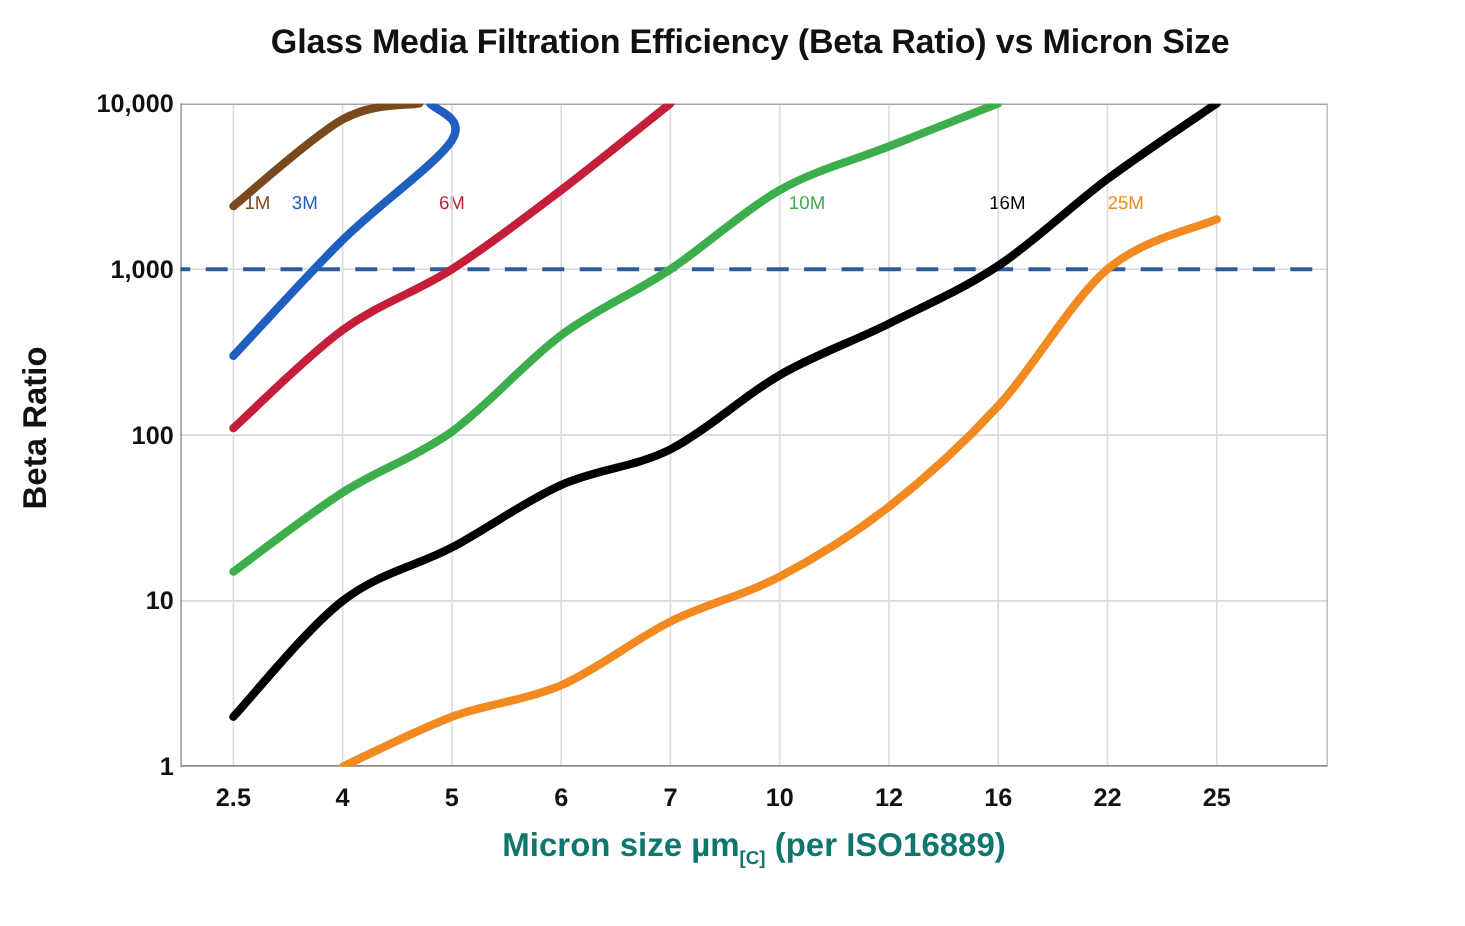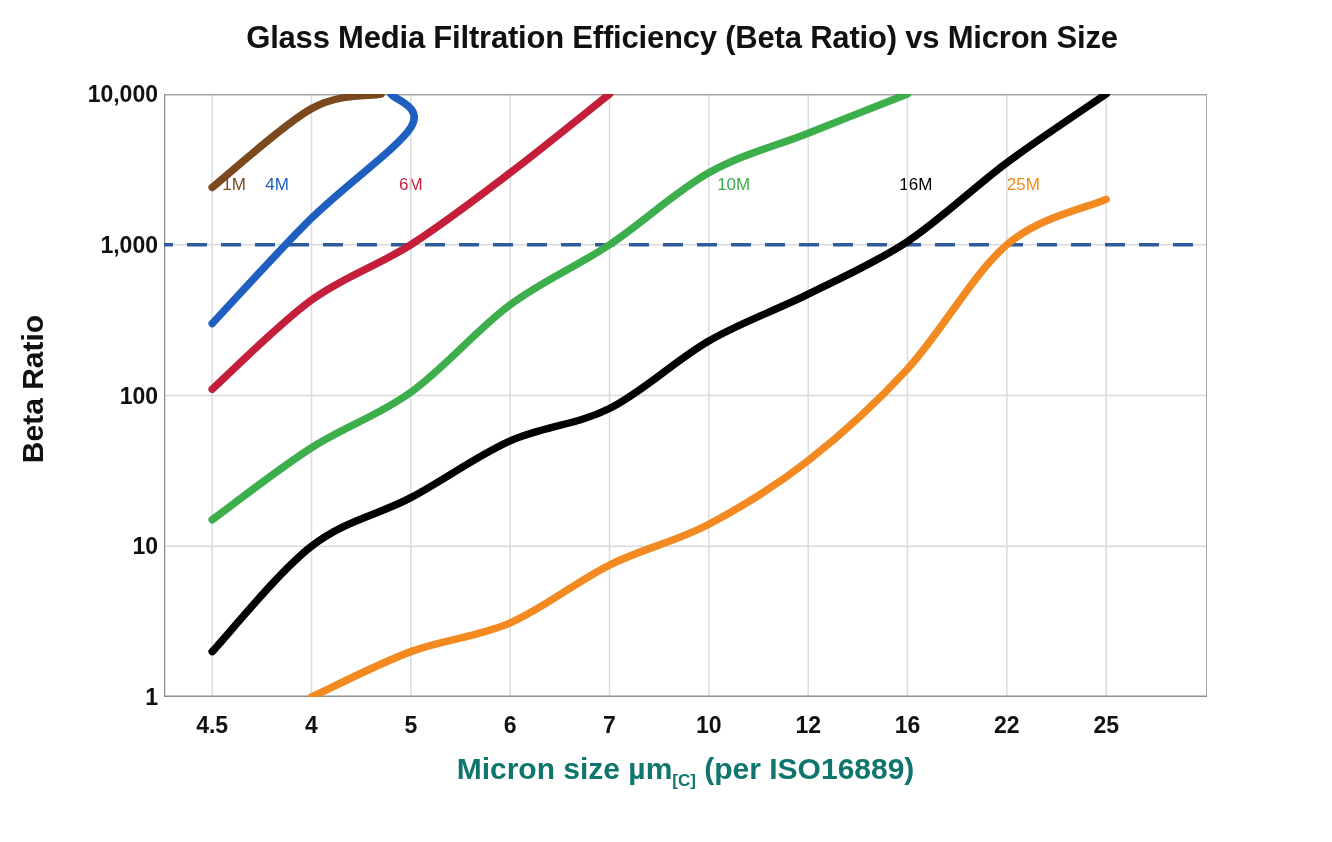--- a/index.html
+++ b/index.html
@@ -70,34 +70,34 @@
   <div class="y-axis-title">Beta Ratio</div>
 
   <div id="ytick-layer">
       <div class="ytick-label" style="top: 94px;">10,000</div>
       <div class="ytick-label" style="top: 244.75px;">1,000</div>
       <div class="ytick-label" style="top: 395.5px;">100</div>
       <div class="ytick-label" style="top: 546.25px;">10</div>
       <div class="ytick-label" style="top: 697px;">1</div>
     </div>
   <div id="xtick-layer">
-      <div class="xtick-label" style="left: 212.177px;">4.5</div>
+      <div class="xtick-label" style="left: 212.177px;">2.5</div>
       <div class="xtick-label" style="left: 311.51px;">4</div>
       <div class="xtick-label" style="left: 410.843px;">5</div>
       <div class="xtick-label" style="left: 510.177px;">6</div>
       <div class="xtick-label" style="left: 609.51px;">7</div>
       <div class="xtick-label" style="left: 708.843px;">10</div>
       <div class="xtick-label" style="left: 808.177px; text-align: center;">12</div>
       <div class="xtick-label" style="left: 907.51px;">16</div>
       <div class="xtick-label" style="left: 1006.84px;">22</div>
       <div class="xtick-label" style="left: 1106.18px;">25</div>
     </div>
   <div id="series-label-layer">
       <div class="series-label" style="left: 234.03px; top: 184.761px; color: rgb(122, 74, 30);">1M</div>
-      <div class="series-label" style="left: 277.074px; top: 184.761px; color: rgb(31, 95, 191);">4M</div>
+      <div class="series-label" style="left: 277.074px; top: 184.761px; color: rgb(31, 95, 191);">3M</div>
       <div class="series-label" style="left: 410.843px; top: 184.761px; color: rgb(196, 30, 58);">6M</div>
       <div class="series-label" style="left: 733.677px; top: 184.761px; color: rgb(61, 174, 76);">10M</div>
       <div class="series-label" style="left: 915.788px; top: 184.761px; color: rgb(0, 0, 0);">16M</div>
       <div class="series-label" style="left: 1023.4px; top: 184.761px; color: rgb(242, 138, 33);">25M</div>
     </div>
 
   <div class="plot">
     <svg class="plot-svg" id="plot-svg" width="1043" height="603" viewBox="0 0 1043 603">
         <line x1="0" y1="150.75" x2="1043" y2="150.75" stroke="#d9d9d9" stroke-width="1.5"></line>
         <line x1="0" y1="301.5" x2="1043" y2="301.5" stroke="#d9d9d9" stroke-width="1.5"></line>

